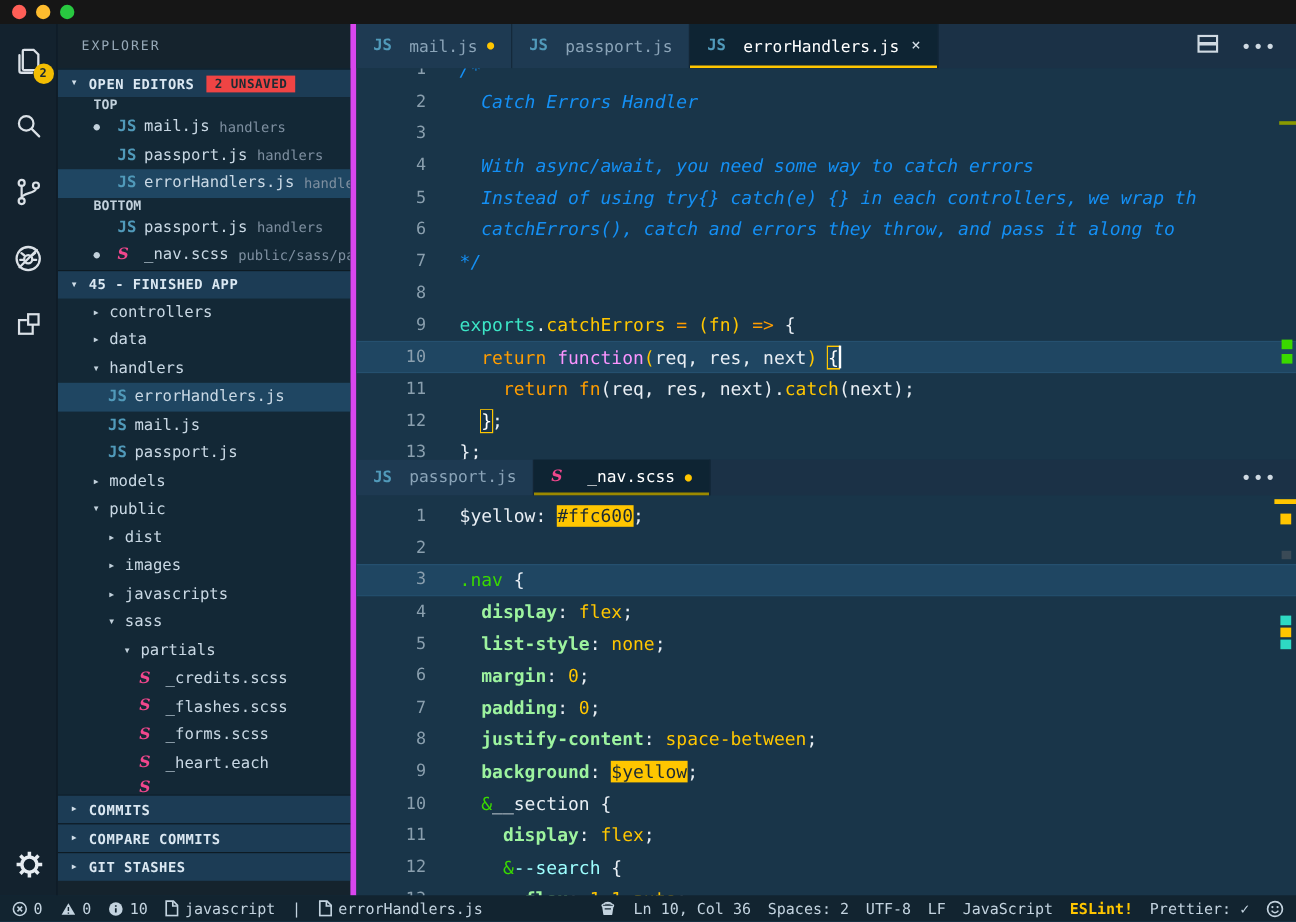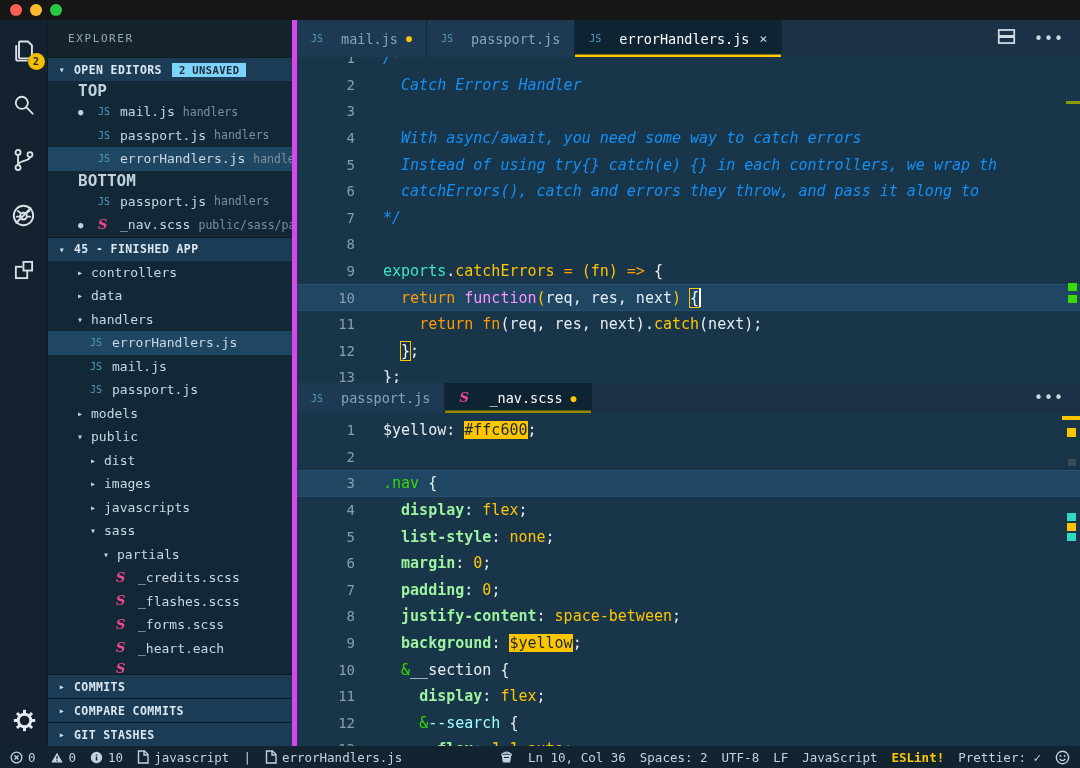--- a/index.html
+++ b/index.html
@@ -21,29 +21,29 @@
   .ab-gear { position:absolute; bottom:12px; left:0; width:48px; display:flex; justify-content:center; }
 
   
   .sidebar { width:249px; background:#15232d; border-right:5px solid #d946ef; flex:none; overflow:hidden;
              font-size:13px; color:#c9d8e4; display:flex; flex-direction:column; }
   .sb-title { height:37px; flex:none; display:flex; align-items:center; padding-left:20px; font-size:11px;
               letter-spacing:1.6px; color:#97a9b8; }
   .band { height:24px; flex:none; background:#1c3c55; border-top:1px solid #0d1b24; display:flex; align-items:center;
           gap:6px; padding-left:8px; font-weight:bold; font-size:11.5px; color:#dbe8f2; letter-spacing:.4px; }
   .band .arrow { font-size:10px; color:#cfdde8; width:12px; text-align:center; }
-  .badge-unsaved { background:#7dd3fc; color:#1d2b33; font-size:10.5px; font-weight:bold; padding:1px 7px; margin-left:4px; }
+  .badge-unsaved { background:#ef4444; color:#1d2b33; font-size:10.5px; font-weight:bold; padding:1px 7px; margin-left:4px; }
   .listarea { background:#132836; flex:none; }
   .oe-row, .tree-row { height:23.5px; display:flex; align-items:center; white-space:nowrap; overflow:hidden; }
   .oe-row.sel, .tree-row.sel { background:#1f4662; }
   .oe-row { padding-left:30px; }
   .oe-dot { width:20px; color:#c2d1dc; font-size:9px; flex:none; }
-  .oe-grp { padding-left:30px; font-weight:bold; font-size:16px; color:#c2d1dc; }
+  .oe-grp { padding-left:30px; font-weight:bold; font-size:11px; color:#c2d1dc; }
   .fi { width:22px; flex:none; display:inline-flex; }
-  .fi-js { color:#519aba; font-size:10px; font-weight:normal; }
+  .fi-js { color:#519aba; font-size:13px; font-weight:bold; }
   .fi-sass { color:#f1478d; font-family:"DejaVu Serif", serif; font-style:italic; font-weight:bold; font-size:13px; line-height:10px; }
   .desc { color:#7e8fa0; font-size:11.5px; margin-left:8px; }
   .tree-row .arrow { width:14px; color:#c2d1dc; font-size:10px; flex:none; text-align:left; }
   .tree-row.clip { height:14px; align-items:flex-start; padding-top:4px; }
 
   
   .editor { flex:1; min-width:0; display:flex; flex-direction:column; }
   .tabstrip { height:37px; flex:none; background:#1b3146; display:flex; align-items:stretch; position:relative; }
   .tabstrip.small { height:30px; }
   .tab { display:flex; align-items:center; gap:8px; padding:0 14px; background:#1e3a52; border-right:1px solid #132636;

